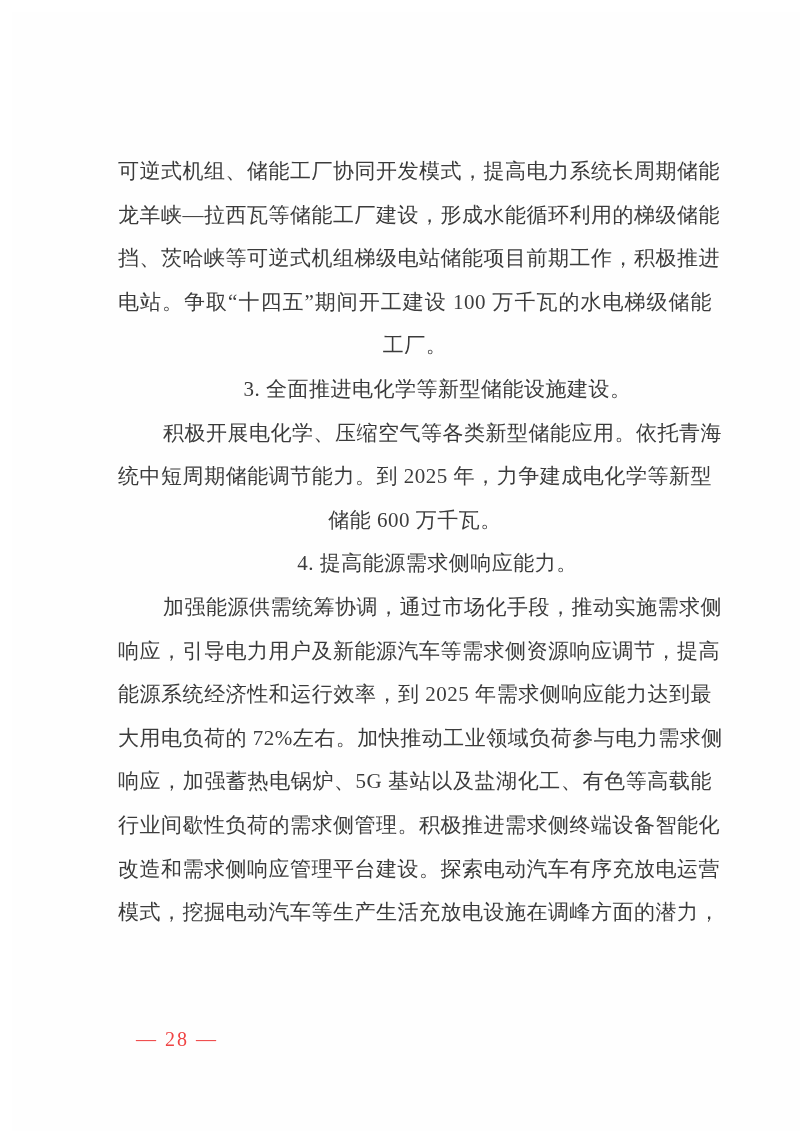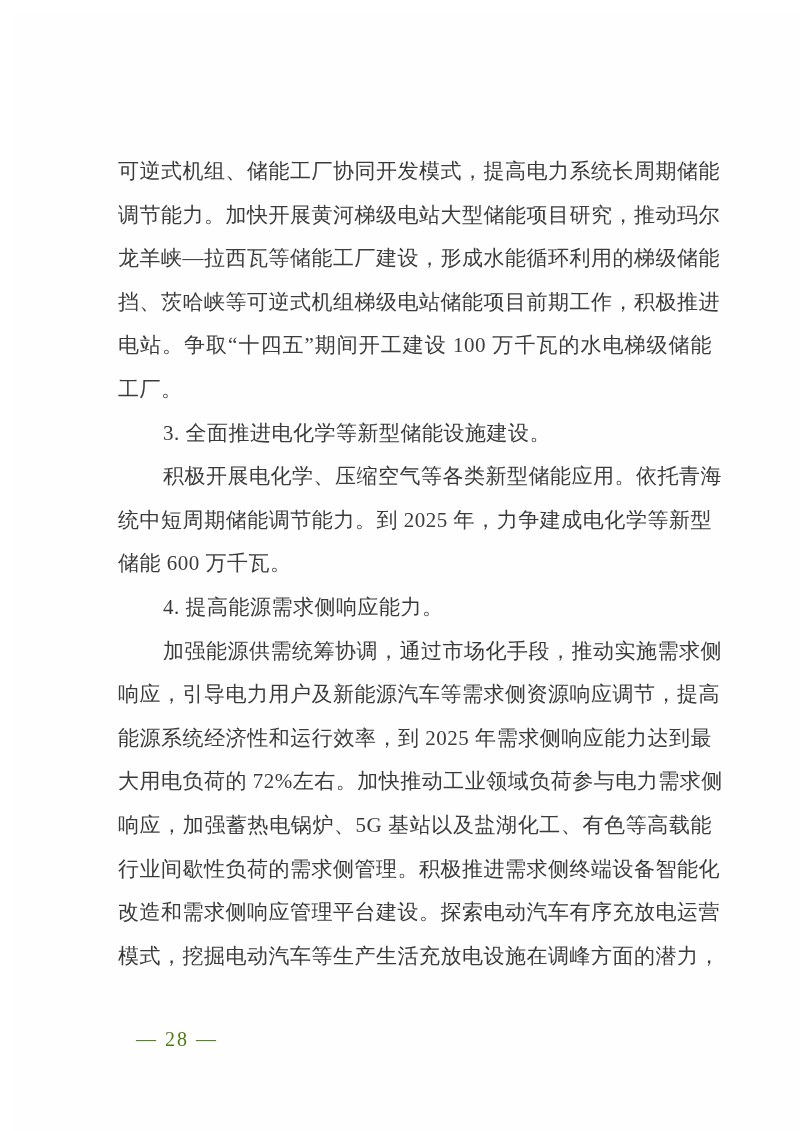--- a/index.html
+++ b/index.html
@@ -27,43 +27,42 @@
     font-size: 21px;
     line-height: 39.6px;
     height: 39.6px;
     white-space: nowrap;
     color: #3b3b3b;
     text-align: justify;
     text-align-last: justify;
     letter-spacing: 0.5px;
   }
   .line.short {
-    text-align: left;
+    text-align: center;
     text-align-last: auto;
   }
   .line.indent {
     text-indent: 45px;
   }
   .footer {
     position: absolute;
     left: 120px;
     top: 1008px;
     font-size: 20px;
     line-height: 30px;
-    color: #4d7c0f;
+    color: #ef4444;
     letter-spacing: 2px;
   }
 </style>
 </head>
 <body>
 
 <div class="page">
   <div class="doc-body">
     <div class="line">可逆式机组、储能工厂协同开发模式，提高电力系统长周期储能</div>
-    <div class="line">调节能力。加快开展黄河梯级电站大型储能项目研究，推动玛尔</div>
     <div class="line">龙羊峡—拉西瓦等储能工厂建设，形成水能循环利用的梯级储能</div>
     <div class="line">挡、茨哈峡等可逆式机组梯级电站储能项目前期工作，积极推进</div>
     <div class="line">电站。争取“十四五”期间开工建设 100 万千瓦的水电梯级储能</div>
     <div class="line short">工厂。</div>
     <div class="line short indent">3. 全面推进电化学等新型储能设施建设。</div>
     <div class="line indent">积极开展电化学、压缩空气等各类新型储能应用。依托青海</div>
     <div class="line">统中短周期储能调节能力。到 2025 年，力争建成电化学等新型</div>
     <div class="line short">储能 600 万千瓦。</div>
     <div class="line short indent">4. 提高能源需求侧响应能力。</div>
     <div class="line indent">加强能源供需统筹协调，通过市场化手段，推动实施需求侧</div>

